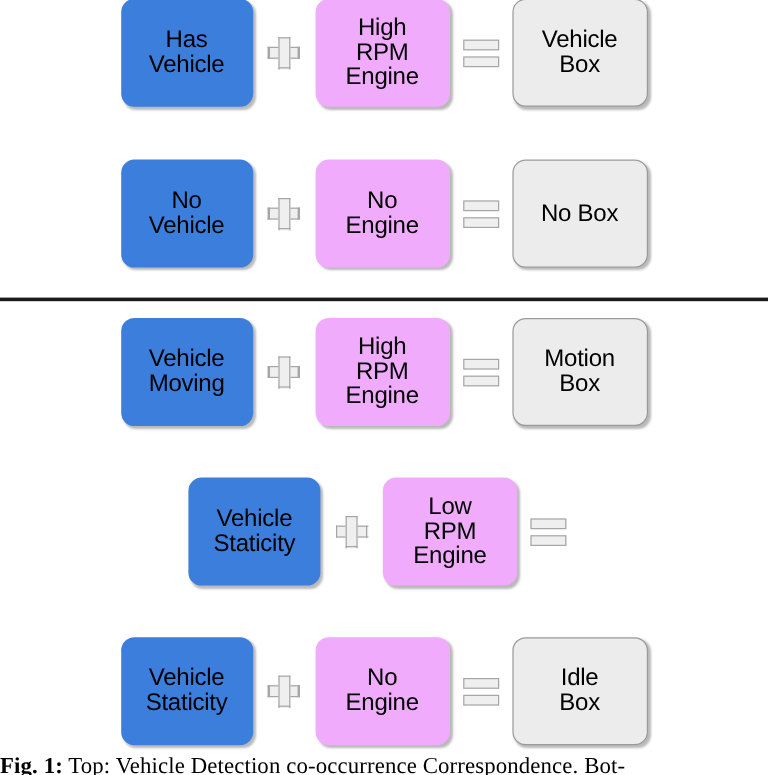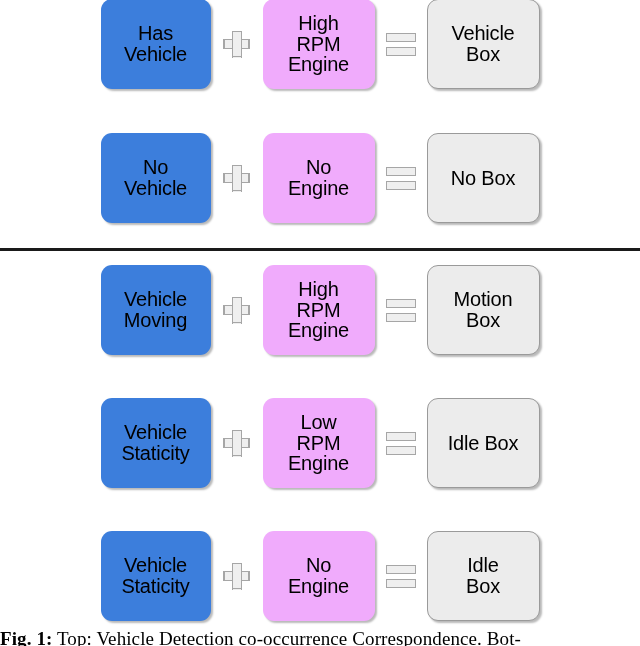--- a/index.html
+++ b/index.html
@@ -280,23 +280,20 @@
       <span class="ln">Low</span>
       <span class="ln">RPM</span>
       <span class="ln">Engine</span>
     </div>
     <div class="op">
       <div class="equals-icon">
         <div class="bar"></div>
           <div class="bar"></div>
       </div>
     </div>
-    <div class="box box-gray">
-      <span class="ln">Idle Box</span>
-    </div>
   </div>
 
   <div class="eq-row" style="top:531px;">
     <div class="box box-blue">
       <span class="ln">Vehicle</span>
       <span class="ln">Staticity</span>
     </div>
     <div class="op">
       <div class="plus-icon">
         <div class="bar h"></div>

